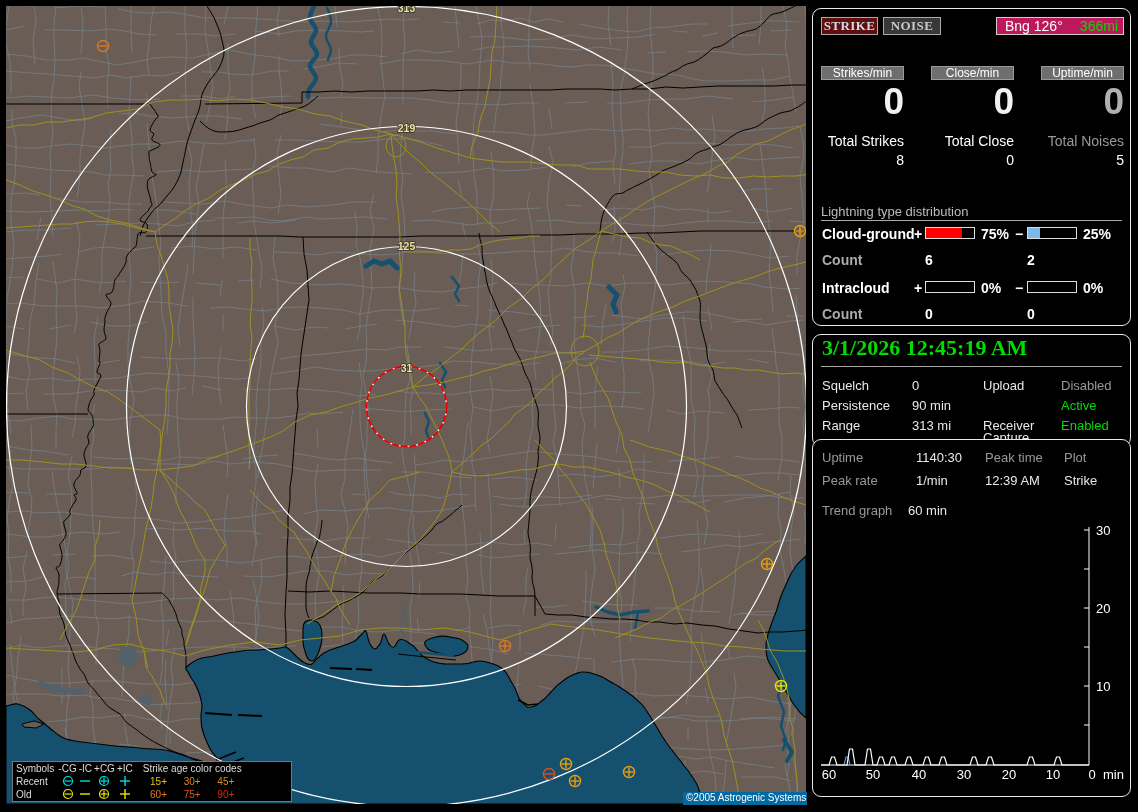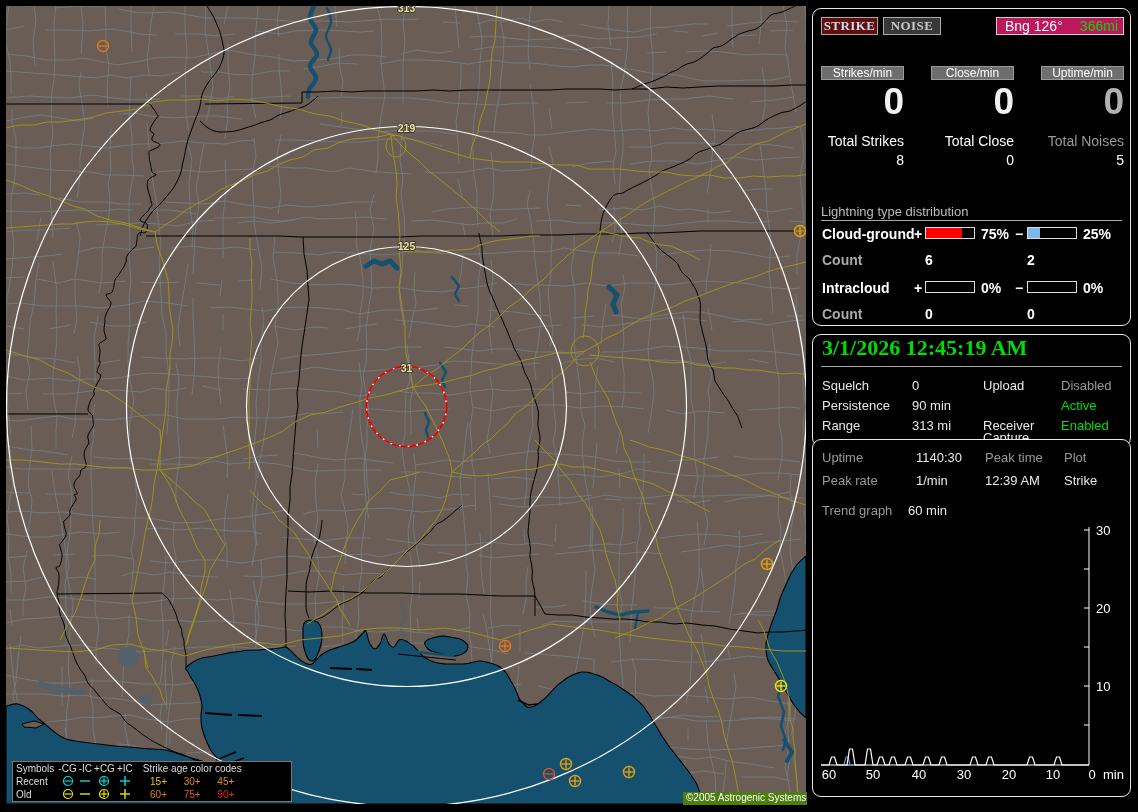--- a/index.html
+++ b/index.html
@@ -7,21 +7,21 @@
 #legend{position:absolute;left:12px;top:761px;width:280px;height:41px;background:#000;border:1px solid #777;color:#ddd;overflow:hidden;}
 #legend table{border-collapse:collapse;margin:0 0 0 2px;}
 #legend td{padding:0 1px;font-size:10px;line-height:13px;white-space:nowrap;text-align:center;}
 #legend td.c0{text-align:left;padding-right:3px;}
 #legend td.gap{padding:0 4px;}
 .a1{color:#e8c800;}
 .a2{color:#e08820;}
 .a3{color:#e07820;}
 .a4{color:#e05820;}
 .a5{color:#e02810;}
-#copy{position:absolute;left:683px;top:792px;width:124px;height:13px;background:#4d7c0f;color:#fff;font-size:10px;padding-left:3px;white-space:nowrap;overflow:hidden;}
+#copy{position:absolute;left:683px;top:792px;width:124px;height:13px;background:#0369a1;color:#fff;font-size:10px;padding-left:3px;white-space:nowrap;overflow:hidden;}
 .pbox{position:absolute;left:812px;width:319px;border:1px solid #e8e8e8;border-radius:9px;background:#000;color:#fff;}
 .btn{position:absolute;top:8px;height:18px;line-height:16px;text-align:center;font-family:"Liberation Serif",serif;font-weight:bold;font-size:13px;letter-spacing:0.4px;border:1px solid #aaa;}
 .strike{left:8px;width:57px;background:#600e0e;color:#cfdce8;}
 .noise{left:70px;width:58px;background:#383838;color:#c8c8c8;}
 .bng{position:absolute;top:8px;left:183px;width:128px;height:18px;background:#be185d;border:1px solid #ccc;font-weight:normal;font-size:14px;line-height:16px;}
 .bngt{position:absolute;left:8px;top:0;color:#fff;}
 .bngv{position:absolute;right:5px;top:0;color:#00dd00;}
 .stlab{position:absolute;top:57px;width:83px;height:14px;background:#6e6e6e;border:1px solid #999;color:#fff;font-size:12px;line-height:13px;text-align:center;}
 .big{position:absolute;top:72px;width:83px;text-align:right;font-size:37px;font-weight:bold;color:#f0f0f0;}
 .big.gr{color:#b0b0b0;}

